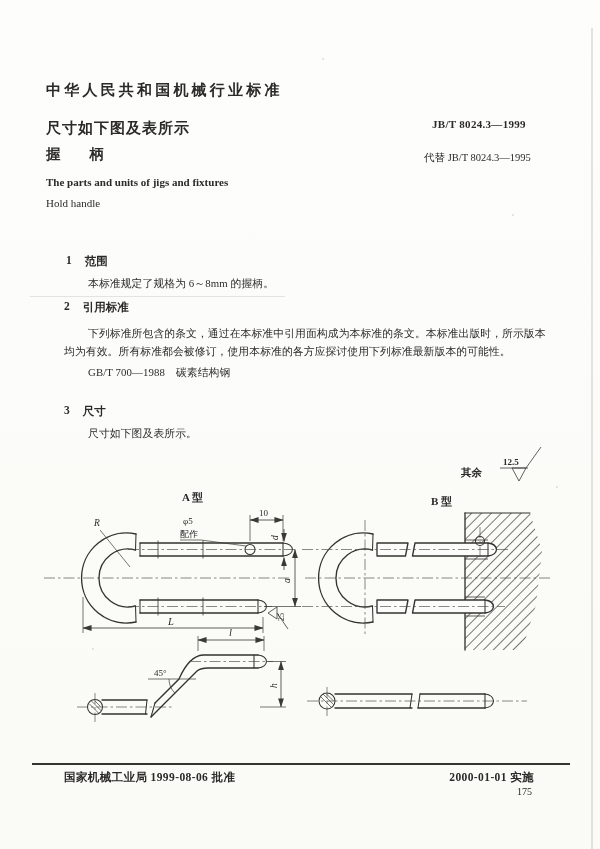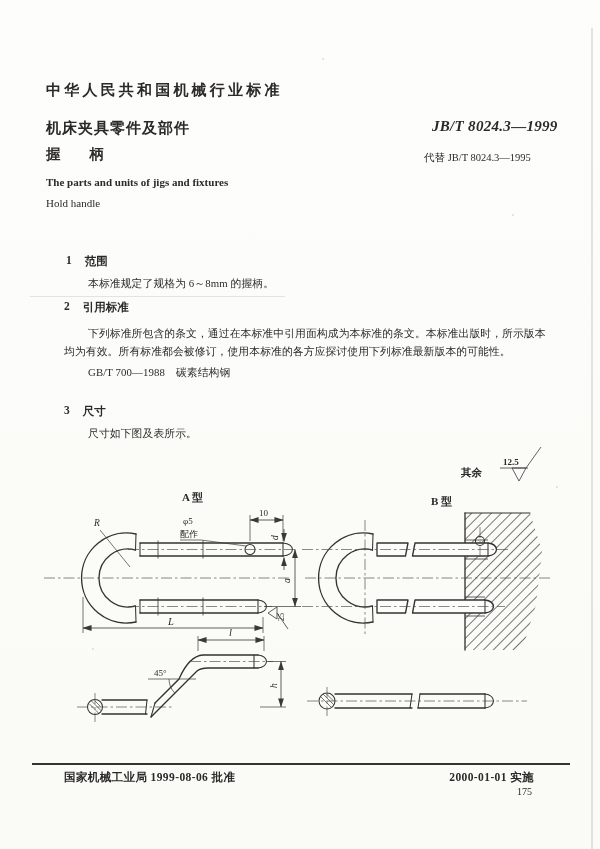--- a/index.html
+++ b/index.html
@@ -8,21 +8,21 @@
     background:linear-gradient(180deg,#fdfdfc 0%,#fbfbf8 60%,#fafaf6 100%);
     font-family:"Liberation Serif","DejaVu Serif",serif;color:#2b2a28;
   }
   .abs{position:absolute;white-space:nowrap;}
   .c1{left:46px;width:400px;}
   .hdr1{top:81px;font-size:15px;font-weight:bold;letter-spacing:3.2px;}
   .titlecn{top:119px;font-size:15px;font-weight:bold;letter-spacing:1px;}
   .subcn{top:145px;font-size:14.5px;font-weight:bold;}
   .titleen{top:176px;font-size:11px;font-weight:bold;}
   .suben{top:197px;font-size:11px;font-weight:normal;}
-  .stdno{left:432px;top:118px;font-size:15px;font-weight:bold;letter-spacing:.3px;font-style:italic;}
+  .stdno{left:432px;top:118px;font-size:11px;font-weight:bold;letter-spacing:.3px;}
   .repl{left:424px;top:151px;font-size:10.5px;}
   .h2row{display:flex;gap:13px;font-size:11.5px;font-weight:bold;}
   .body{font-size:10.8px;letter-spacing:.1px;}
   .rule{position:absolute;background:#35342f;}
   .faintline{position:absolute;background:#e4e4df;height:1px;}
   .edge{position:absolute;background:#d4d4d0;opacity:.65;}
   .speck{position:absolute;width:2px;height:2px;border-radius:50%;background:#dcdcd6;}
   .ftr-l{left:64px;top:770px;font-size:11.5px;font-weight:bold;letter-spacing:.4px;}
   .ftr-r{right:66px;top:770px;font-size:11.5px;font-weight:bold;letter-spacing:.4px;}
   .pageno{right:68px;top:786px;font-size:10px;}
@@ -40,21 +40,21 @@
   svg .numtxt{font-size:9px;}
   svg .lbl{font-size:11px;font-weight:bold;}
   svg .cn{font-size:10.5px;font-weight:bold;}
 </style>
 </head>
 <body>
 
 <div class="page">
 
   <div class="abs c1 hdr1">中华人民共和国机械行业标准</div>
-  <div class="abs c1 titlecn">机床夹具零件及部件</div>
+  <div class="abs c1 titlecn">尺寸如下图及表所示</div>
   <div class="abs c1 subcn">握　　柄</div>
   <div class="abs c1 titleen">The parts and units of jigs and fixtures</div>
   <div class="abs c1 suben">Hold handle</div>
   <div class="abs stdno">JB/T 8024.3—1999</div>
   <div class="abs repl">代替 JB/T 8024.3—1995</div>
 
   <div class="faintline" style="left:30px;top:296px;width:255px;"></div>
 
   <div class="abs h2row" style="left:66px;top:254px;">
     <span>1</span>

